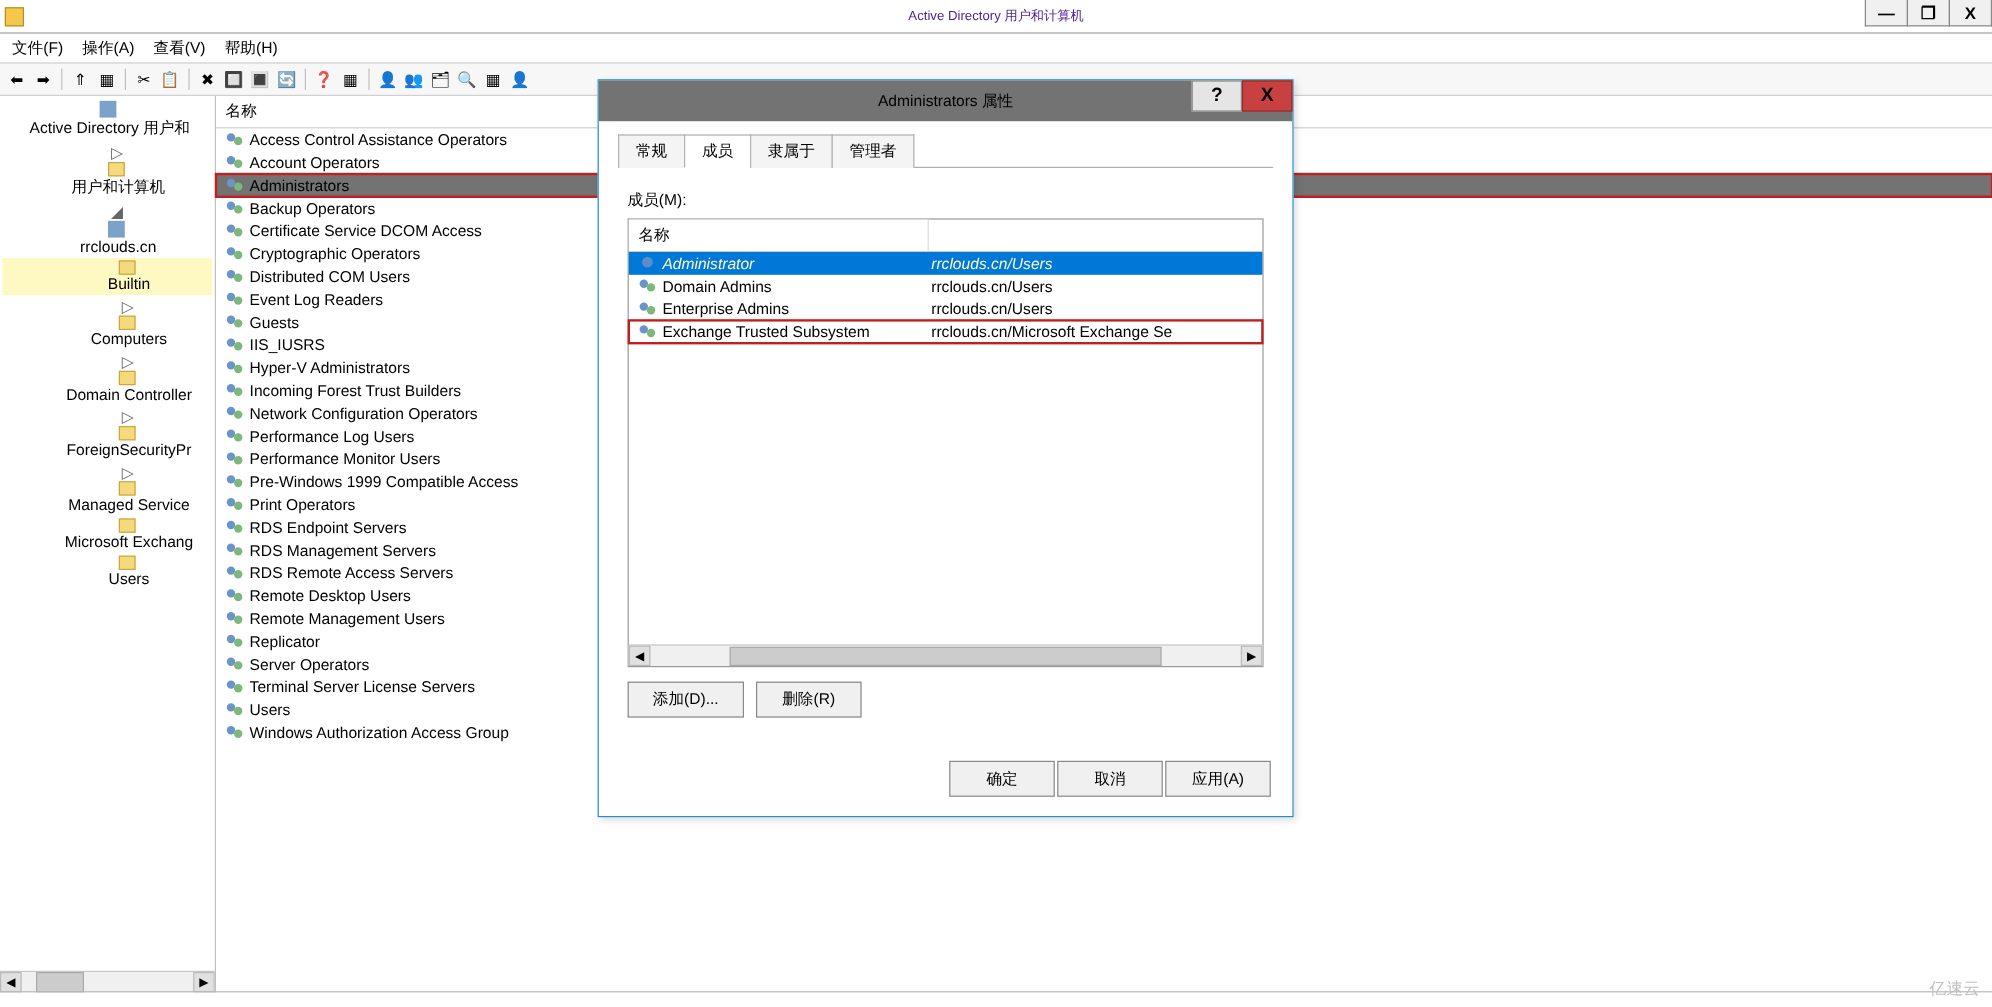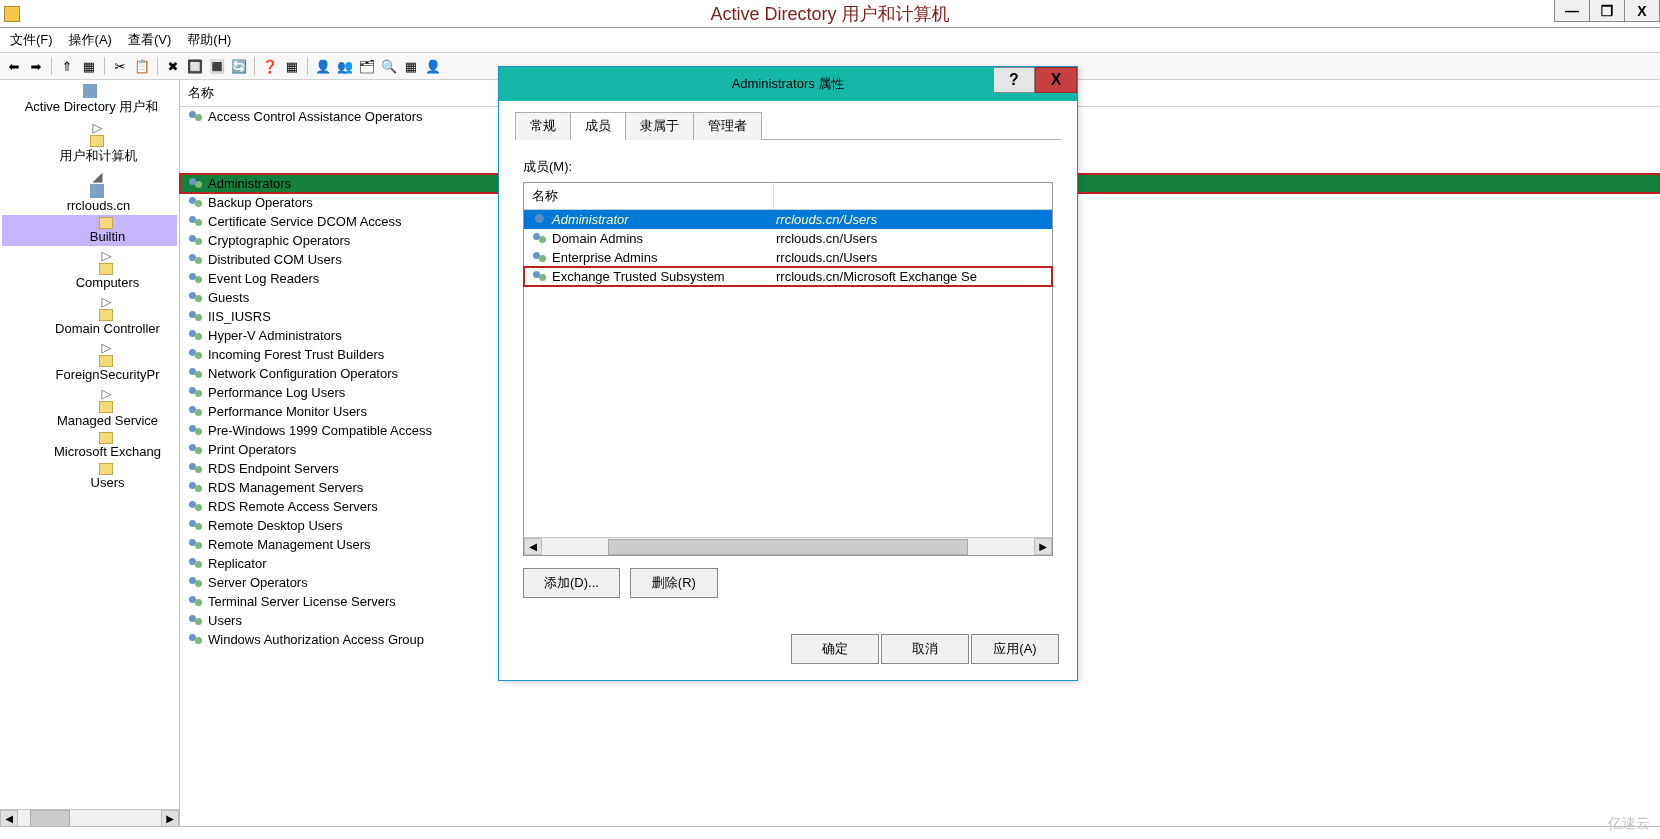--- a/index.html
+++ b/index.html
@@ -30,22 +30,22 @@
       width: 16px;
       height: 16px;
       margin-right: 6px;
       background: #f5c84c;
       border: 1px solid #b38f2c;
     }
     .title-bar .title {
       position: absolute;
       left: 50%;
       transform: translateX(-50%);
-      font-size: 18px;
-      color: #7f1d1d;
+      font-size: 11px;
+      color: #4c1d95;
     }
     .title-bar .win-btns {
       position: absolute;
       right: 0;
       top: 0;
       display: flex;
       height: 26px;
     }
     .win-btn {
       width: 36px;
@@ -115,21 +115,21 @@
     }
     .tree-node {
       display: flex;
       align-items: center;
       padding: 2px 0 2px 4px;
       white-space: nowrap;
       flex-direction: column;
     }
     .tree-node.l1 { padding-left: 18px; }
     .tree-node.l2 { padding-left: 36px; }
-    .tree-node.selected { background: #c4b5fd; }
+    .tree-node.selected { background: #fef9c3; }
     .tree-exp {
       width: 12px;
       display: inline-block;
       color: #666;
     }
     .folder-icon {
       width: 14px;
       height: 12px;
       background: #f5d97d;
       border: 1px solid #c8a844;
@@ -182,22 +182,21 @@
     }
     .list {
       padding: 0;
     }
     .list-item {
       display: flex;
       align-items: center;
       padding: 2px 8px;
     }
     .list-item.selected {
-      background: #15803d;
-      margin-top: 48px;
+      background: #737373;
     }
     .list-item.redbox {
       outline: 2px solid #c22020;
       outline-offset: -1px;
     }
     .group-icon, .user-icon-small {
       width: 16px;
       height: 14px;
       margin-right: 4px;
       display: inline-block;
@@ -226,21 +225,21 @@
       position: absolute;
       left: 498px;
       top: 66px;
       width: 580px;
       border: 1px solid #1e91c7;
       background: #fff;
       box-shadow: 2px 2px 6px rgba(0,0,0,0.15);
     }
     .dlg-title {
       height: 34px;
-      background: #14b8a6;
+      background: #737373;
       color: #000;
       display: flex;
       align-items: center;
       justify-content: center;
       position: relative;
       font-size: 14.5px;
     }
     .dlg-title-btns {
       position: absolute;
       right: 0;
@@ -477,20 +476,24 @@
       <div class="scroll-arrow">▶</div>
     </div>
   </div>
 
   <div class="list-panel">
     <div class="list-header">名称</div>
     <div class="list" id="group-list">
         <div class="list-item">
           <span class="group-icon"></span>
           <span>Access Control Assistance Operators</span>
+        </div>
+        <div class="list-item">
+          <span class="group-icon"></span>
+          <span>Account Operators</span>
         </div>
         <div class="list-item selected redbox">
           <span class="group-icon"></span>
           <span>Administrators</span>
         </div>
         <div class="list-item">
           <span class="group-icon"></span>
           <span>Backup Operators</span>
         </div>
         <div class="list-item">

